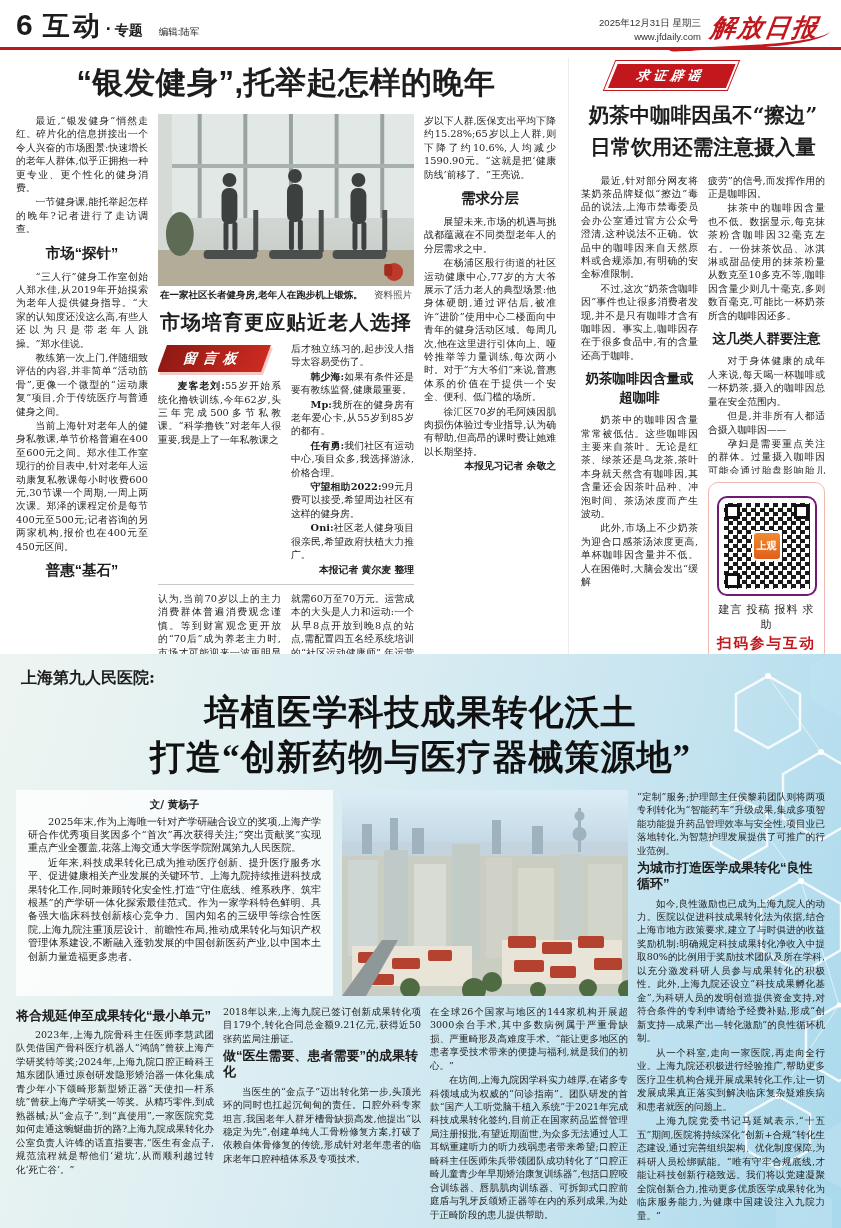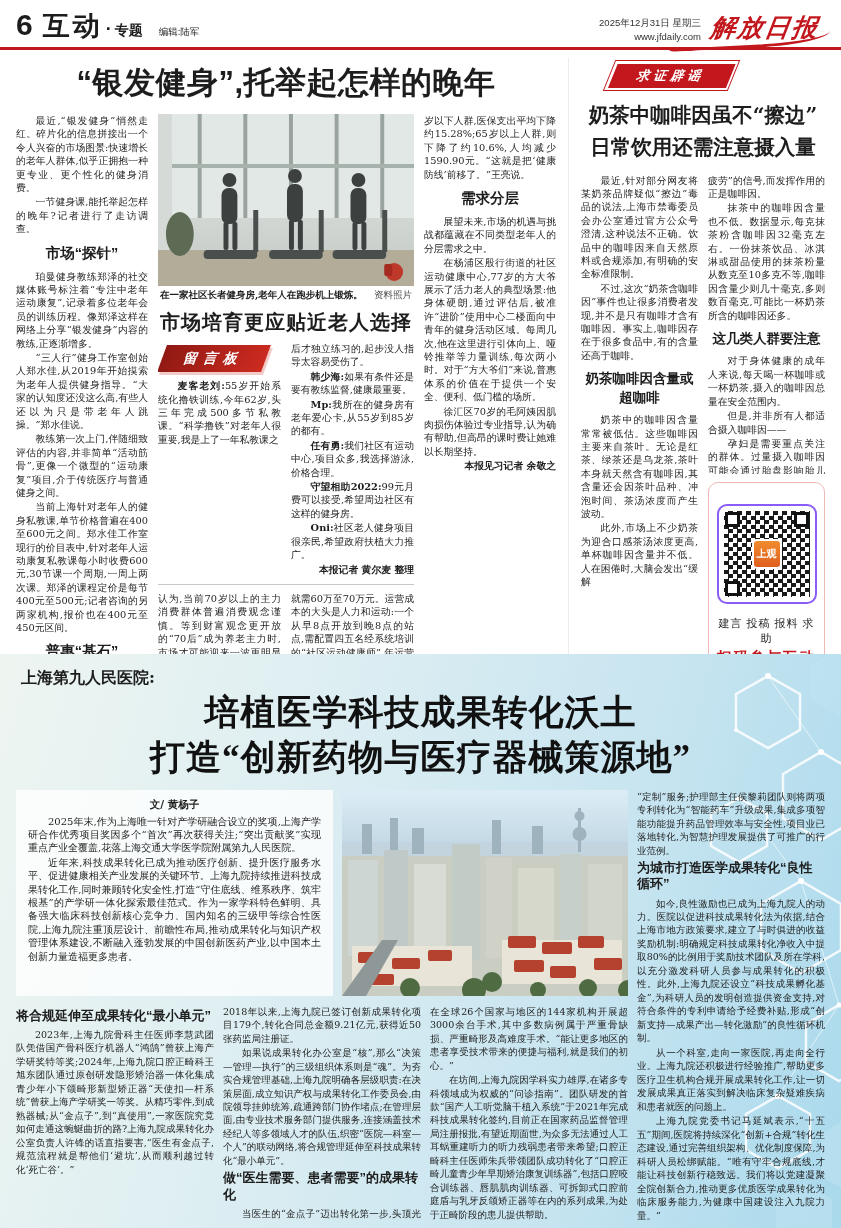--- a/index.html
+++ b/index.html
@@ -55,21 +55,21 @@
          font-family:"Liberation Sans",sans-serif;font-weight:bold;font-size:13px;}
   .fc-headline{font-size:20.5px;font-weight:bold;text-align:center;line-height:1.55;margin:4px 0 10px;}
   .fc-cols{display:flex;gap:10px;}
   .fc-col{flex:1;min-width:0;font-size:9.8px;line-height:1.37;text-align:justify;}
   .fc-col .sub-head{font-size:13.5px;}
   .fc-col1{height:552px;overflow:hidden;}
   .fc-col2-text{height:300px;overflow:hidden;}
   
   .qr-box{border:1px solid #f0b9b4;border-radius:10px;padding:9px 6px 7px;text-align:center;
           margin-top:8px;background:#fff;}
-  .qr-frame{width:86px;height:86px;margin:12px auto;border:2px solid #8b5cf6;border-radius:10px;
+  .qr-frame{width:86px;height:86px;margin:4px auto;border:2px solid #701a75;border-radius:10px;
             padding:5px;position:relative;background:#fff;box-sizing:content-box;}
   .qr-pattern{width:86px;height:86px;background:repeating-conic-gradient(#1b1b1b 0% 25%,#fff 0% 50%) 0 0/9px 9px;}
   .qr-finder{position:absolute;width:15px;height:15px;border:3.5px solid #111;background:#fff;box-sizing:border-box;}
   .qr-f1{top:6px;left:6px;} .qr-f2{top:6px;right:6px;} .qr-f3{bottom:6px;left:6px;}
   .qr-logo{position:absolute;top:50%;left:50%;transform:translate(-50%,-50%);width:26px;height:26px;
            background:linear-gradient(#f08c2e,#e05e1d);border:2px solid #fff;border-radius:5px;color:#fff;
            font:bold 10px "Liberation Sans",sans-serif;display:flex;align-items:center;justify-content:center;}
   .qr-tip{font-size:11px;margin-top:6px;color:#222;letter-spacing:1px;font-family:"Liberation Sans",sans-serif;}
   .qr-action{font-size:14.5px;font-weight:bold;color:#c2171d;letter-spacing:2px;margin-top:2px;
              font-family:"Liberation Sans",sans-serif;}
@@ -116,21 +116,20 @@
 <section class="top-section">
 
   <article class="main-article">
     <h1 class="headline">“银发健身”,托举起怎样的晚年</h1>
     <div class="article-cols">
 
       <div class="a-col">
           <p class="bp indent">最近,“银发健身”悄然走红。碎片化的信息拼接出一个令人兴奋的市场图景:快速增长的老年人群体,似乎正拥抱一种更专业、更个性化的健身消费。</p>
           <p class="bp indent">一节健身课,能托举起怎样的晚年?记者进行了走访调查。</p>
           <div class="sub-head">市场“探针”</div>
-          <p class="bp indent">珀曼健身教练郑泽的社交媒体账号标注着“专注中老年运动康复”,记录着多位老年会员的训练历程。像郑泽这样在网络上分享“银发健身”内容的教练,正逐渐增多。</p>
           <p class="bp indent">“三人行”健身工作室创始人郑水佳,从2019年开始摸索为老年人提供健身指导。“大家的认知度还没这么高,有些人还以为只是带老年人跳操。”郑水佳说。</p>
           <p class="bp indent">教练第一次上门,伴随细致评估的内容,并非简单“活动筋骨”,更像一个微型的“运动康复”项目,介于传统医疗与普通健身之间。</p>
           <p class="bp indent">当前上海针对老年人的健身私教课,单节价格普遍在400至600元之间。郑水佳工作室现行的价目表中,针对老年人运动康复私教课每小时收费600元,30节课一个周期,一周上两次课。郑泽的课程定价是每节400元至500元;记者咨询的另两家机构,报价也在400元至450元区间。</p>
           <div class="sub-head">普惠“基石”</div>
         </div>
 
       <div class="a-col-mid">
         <svg class="gym-photo" viewBox="0 0 258 172" preserveAspectRatio="none">
           <defs>
             <linearGradient id="gymbg" x1="0" y1="0" x2="0" y2="1">
@@ -368,21 +367,20 @@
             <polygon points="0,206 40,150 56,150 24,206" fill="#8f9899"></polygon>
           </svg>
         </div>
         <div class="adv-bottom">
           <div class="adv-col">
               <div class="sub-head">将合规延伸至成果转化“最小单元”</div>
               <p class="bp indent">2023年,上海九院骨科主任医师李慧武团队凭借国产骨科医疗机器人“鸿鹄”曾获上海产学研奖特等奖;2024年,上海九院口腔正畸科王旭东团队通过原创研发隐形矫治器一体化集成青少年小下颌畸形新型矫正器“天使扣—杆系统”曾获上海产学研奖一等奖。从精巧零件,到成熟器械;从“金点子”,到“真使用”,一家医院究竟如何走通这蜿蜒曲折的路?上海九院成果转化办公室负责人许锋的话直指要害,“医生有金点子,规范流程就是帮他们‘避坑’,从而顺利越过转化‘死亡谷’。”</p>
             </div>
           <div class="adv-col">
               <p class="bp">2018年以来,上海九院已签订创新成果转化项目179个,转化合同总金额9.21亿元,获得近50张药监局注册证。</p>
-              <p class="bp indent">如果说成果转化办公室是“核”,那么“决策—管理—执行”的三级组织体系则是“魂”。为夯实合规管理基础,上海九院明确各层级职责:在决策层面,成立知识产权与成果转化工作委员会,由院领导挂帅统筹,疏通跨部门协作堵点;在管理层面,由专业技术服务部门提供服务,连接涵盖技术经纪人等多领域人才的队伍,织密“医院—科室—个人”的联动网络,将合规管理延伸至科技成果转化“最小单元”。</p>
               <div class="sub-head">做“医生需要、患者需要”的成果转化</div>
               <p class="bp indent">当医生的“金点子”迈出转化第一步,头顶光环的同时也扛起沉甸甸的责任。口腔外科专家坦言,我国老年人群牙槽骨缺损高发,他提出“以稳定为先”,创建单纯人工骨粉修复方案,打破了依赖自体骨修复的传统,形成针对老年患者的临床老年口腔种植体系及专项技术。</p>
             </div>
           <div class="adv-col">
               <p class="bp">在全球26个国家与地区的144家机构开展超3000余台手术,其中多数病例属于严重骨缺损、严重畸形及高难度手术。“能让更多地区的患者享受技术带来的便捷与福利,就是我们的初心。”</p>
               <p class="bp indent">在坊间,上海九院因学科实力雄厚,在诸多专科领域成为权威的“问诊指南”。团队研发的首款“国产人工听觉脑干植入系统”于2021年完成科技成果转化签约,目前正在国家药品监督管理局注册报批,有望近期面世,为众多无法通过人工耳蜗重建听力的听力残弱患者带来希望;口腔正畸科主任医师朱兵带领团队成功转化了“口腔正畸儿童青少年早期矫治康复训练器”,包括口腔咬合训练器、唇肌肌肉训练器、可拆卸式口腔前庭盾与乳牙反颌矫正器等在内的系列成果,为处于正畸阶段的患儿提供帮助。</p>
             </div>
         </div>
       </div>
       <div class="adv-colD">

